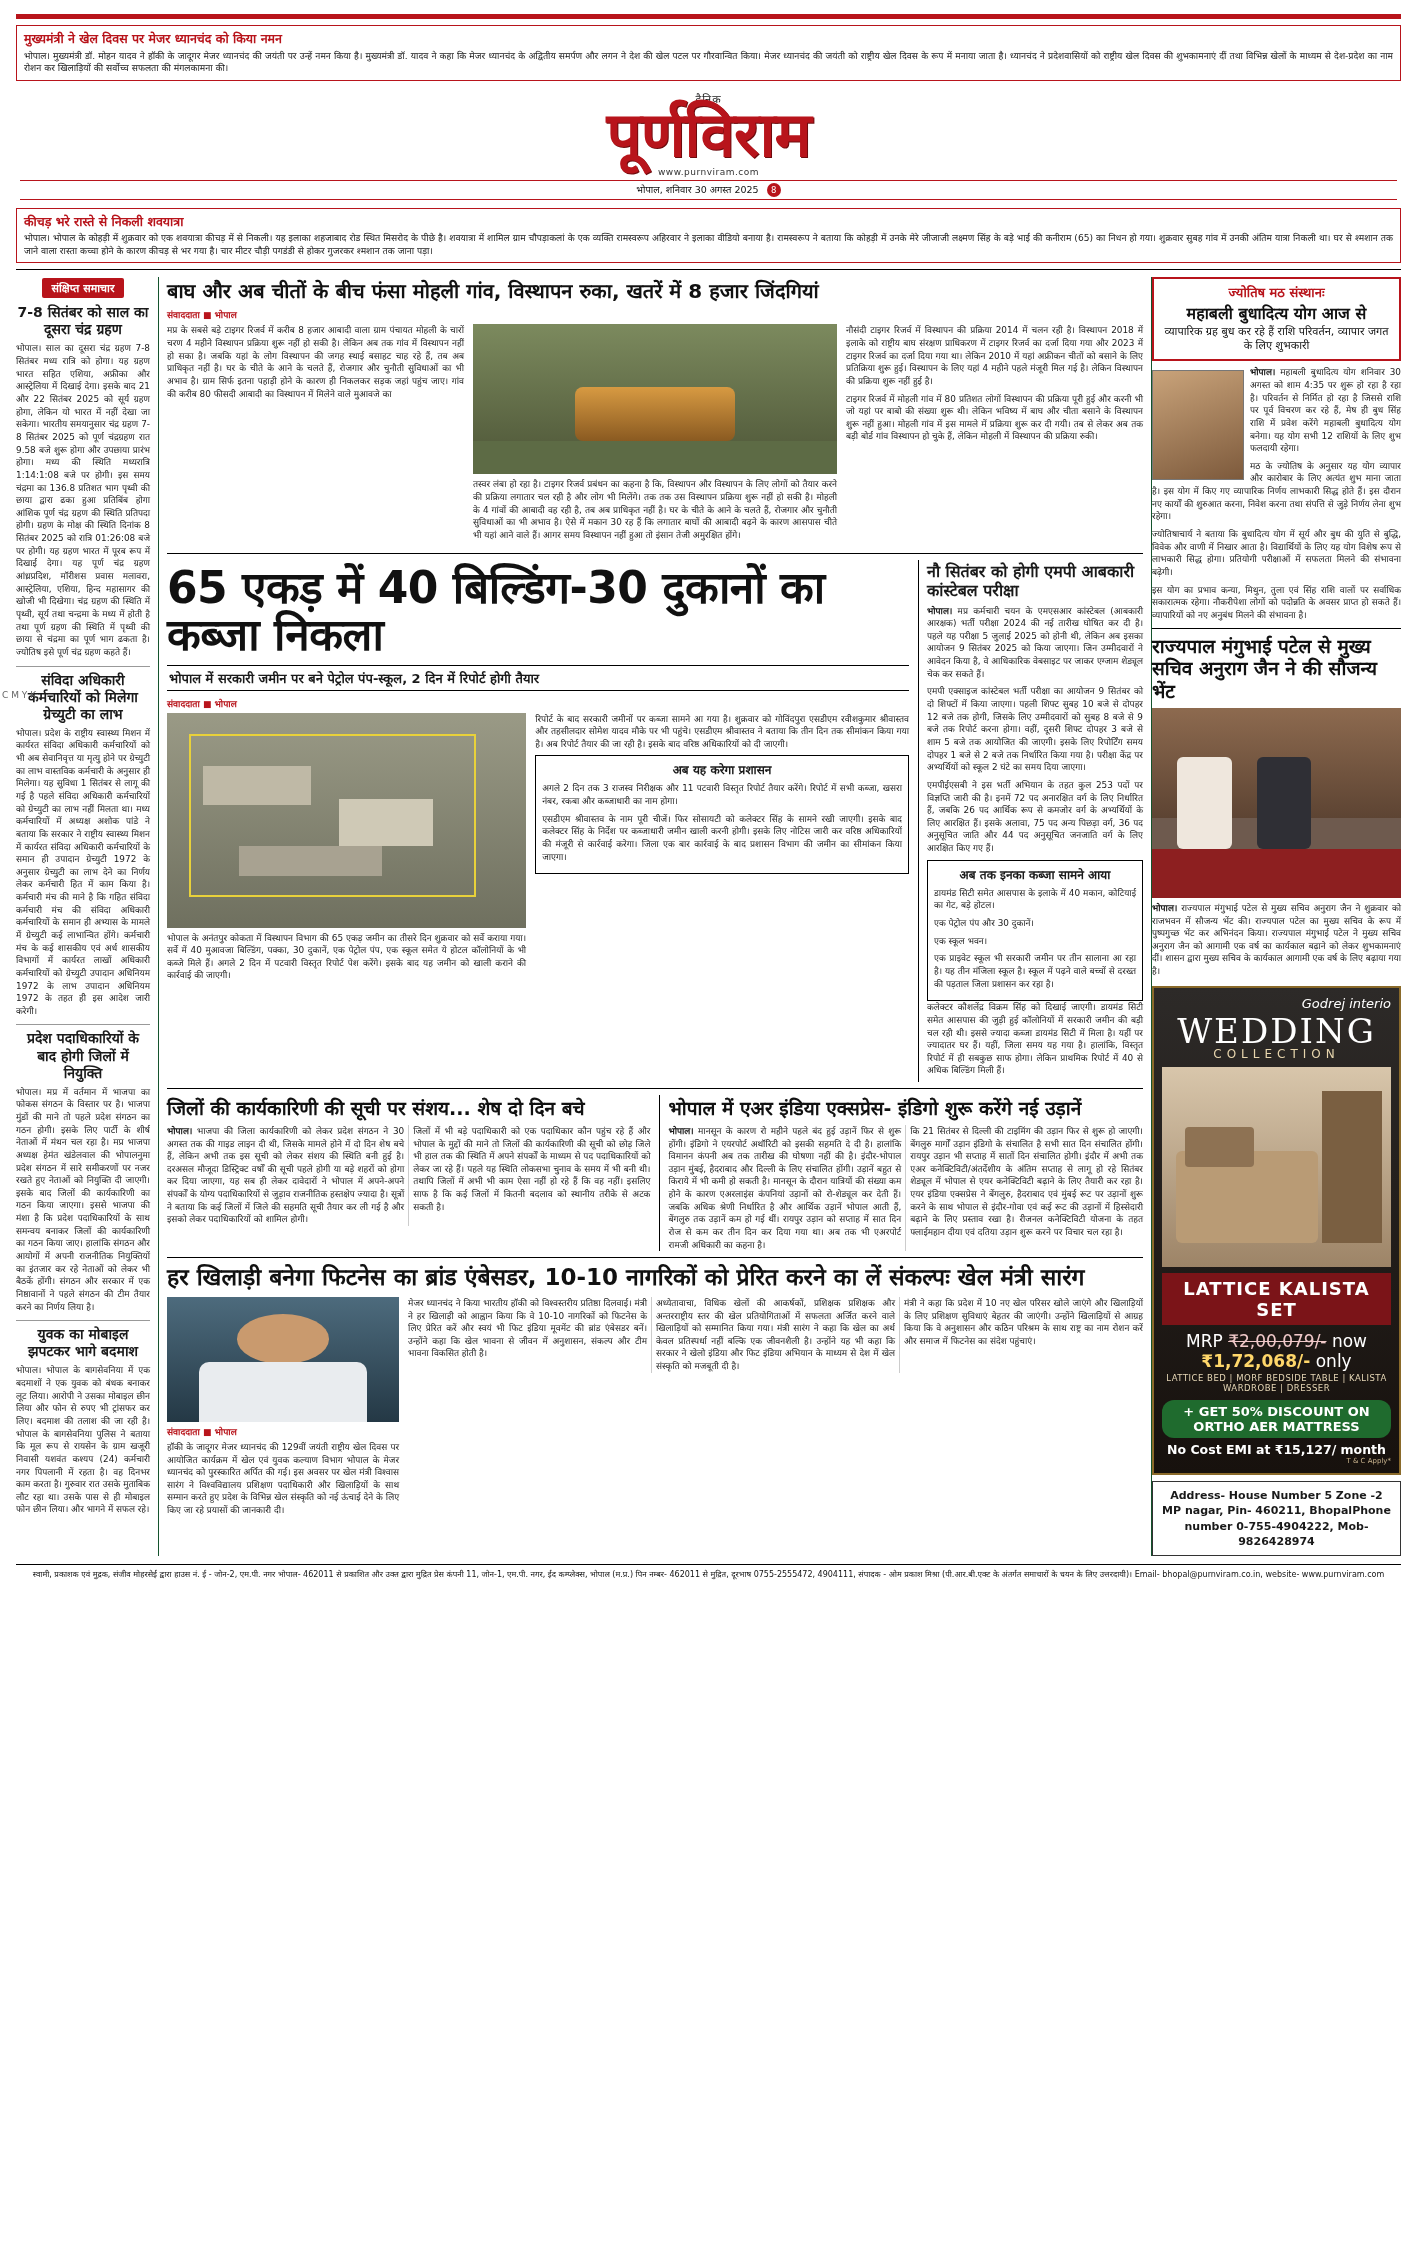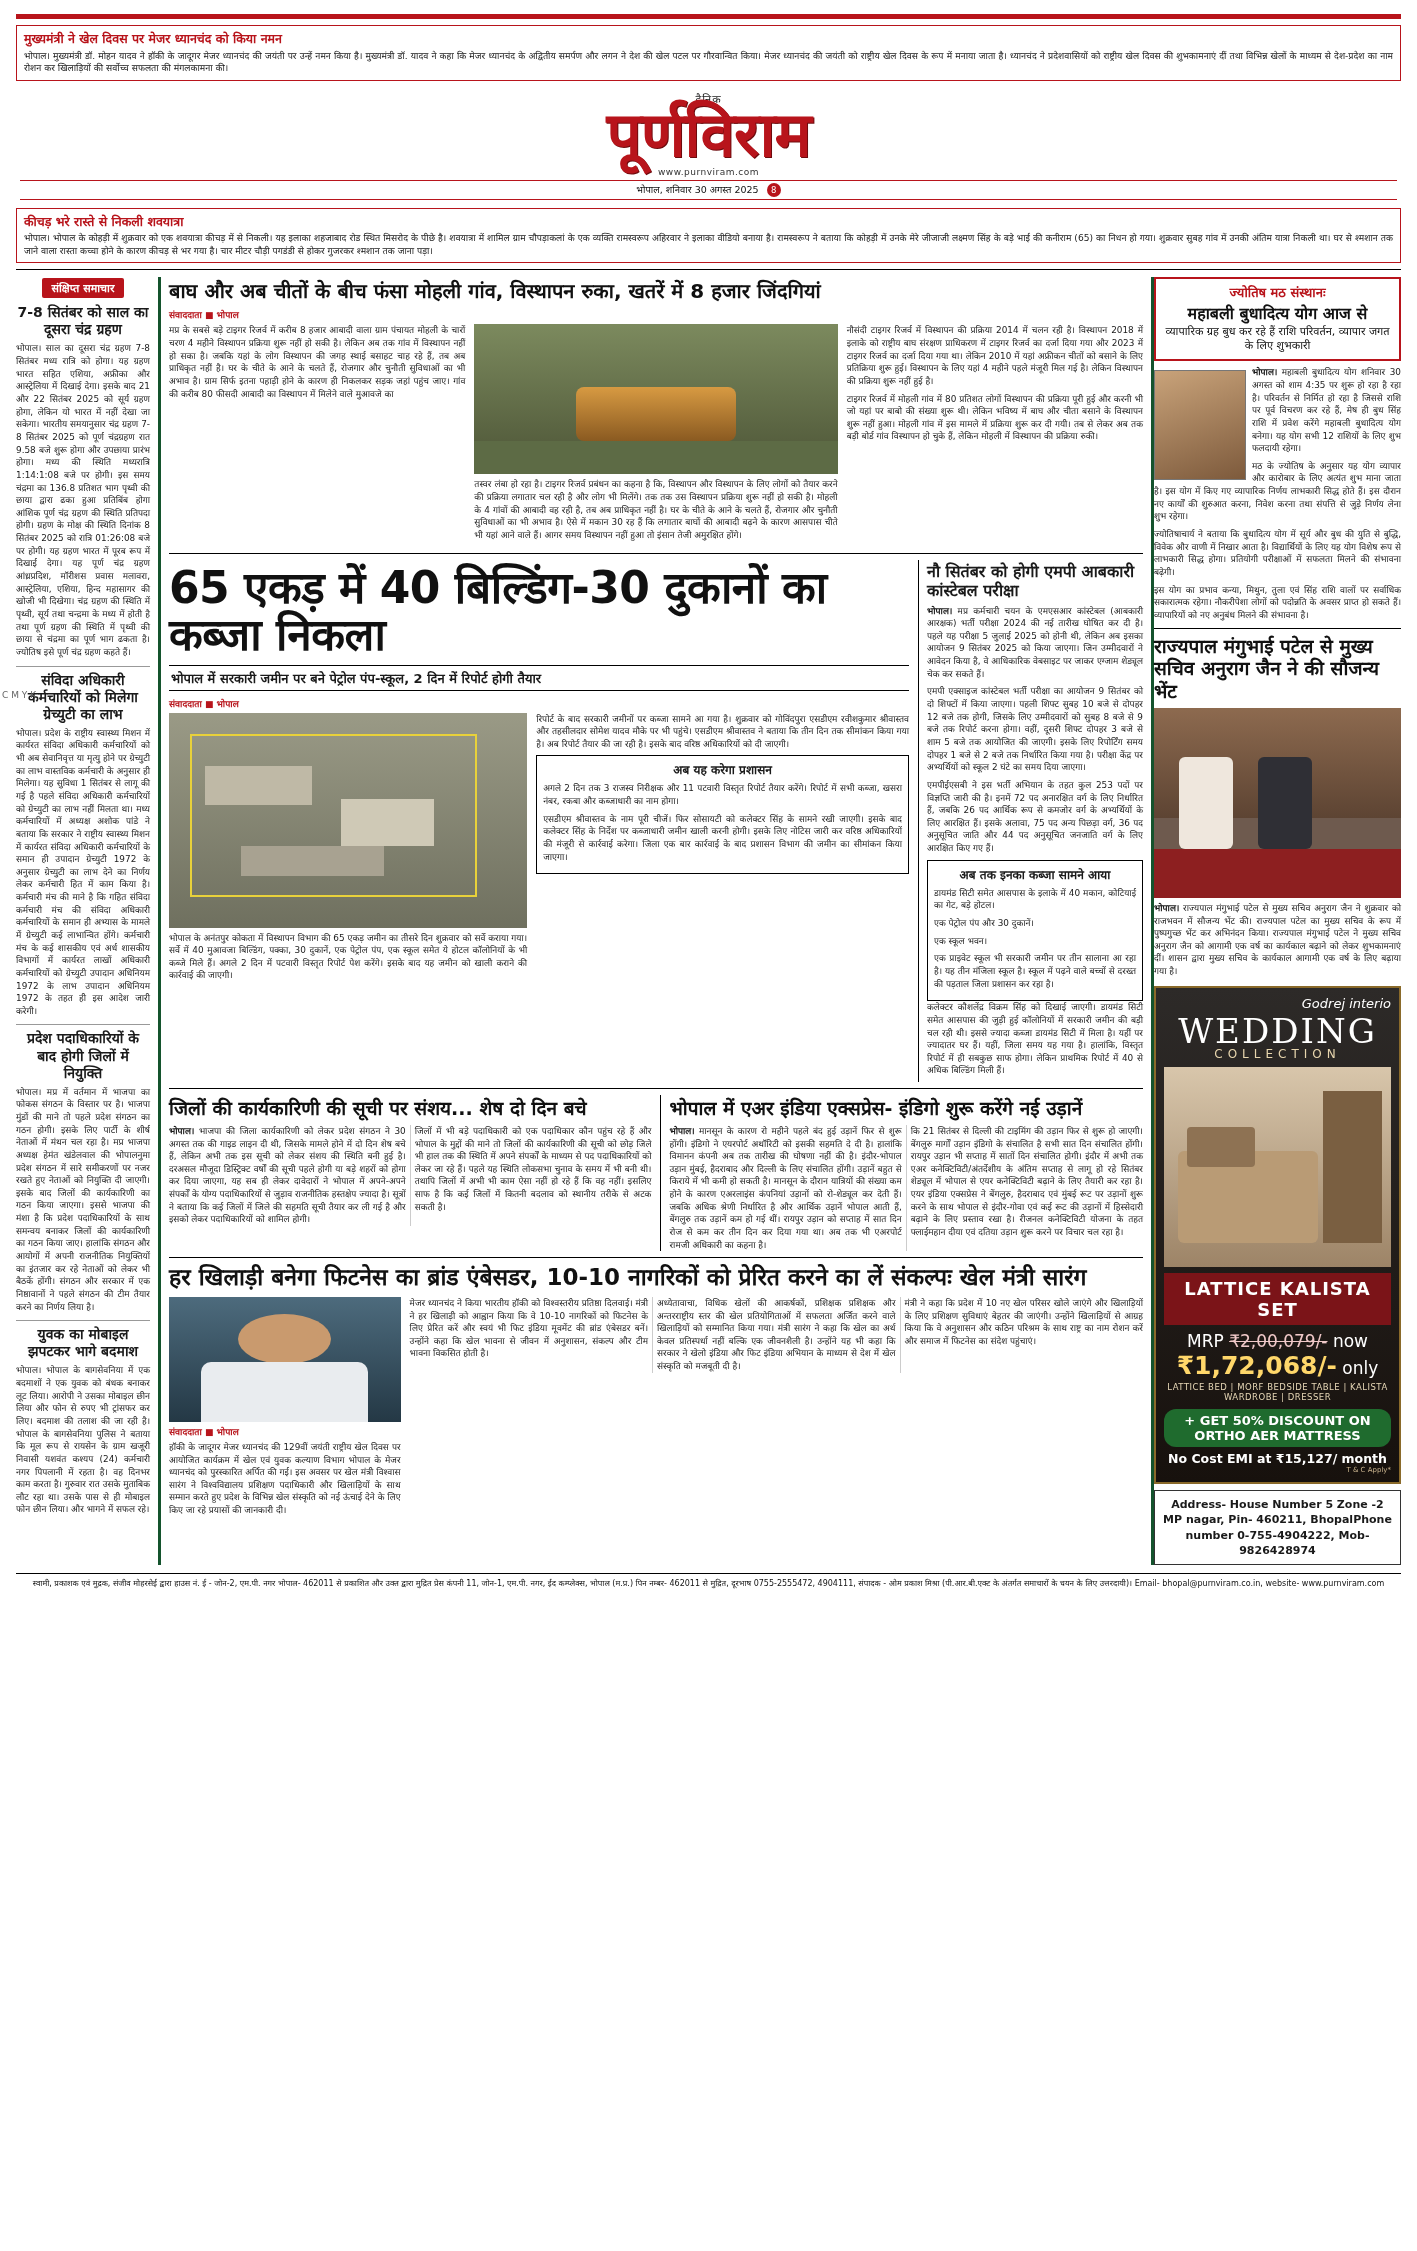--- a/index.html
+++ b/index.html
@@ -44,21 +44,21 @@
   }
   .mh-pg { background:#b8141b; color:#fff; border-radius:50%; width:14px; height:14px;
     display:inline-flex; align-items:center; justify-content:center; font-size:8.5px;}
   
   .grid {
     display:flex; gap:8px; margin-top:7px;
   }
   .col-left  { width: 134px; flex:0 0 134px; }
   .col-mid   { flex:1 1 auto; }
   .col-right { width: 250px; flex:0 0 250px; }
-  .rule-v { border-left:3px solid #14532d; }
+  .rule-v { border-left:1px solid #14532d; }
 
   .sec-tag {
     background:#b8141b; color:#fff; font-size:11px; font-weight:bold;
     display:inline-block; padding:2px 10px 3px 10px; border-radius:2px; margin-bottom:4px;
   }
   h2.hl {
     font-size:17px; line-height:1.2; margin:2px 0 5px 0; font-weight:bold; color:#111;
   }
   h3.hl { font-size:13px; line-height:1.22; margin:2px 0 4px 0; font-weight:bold;}
   p.body { margin:0 0 5px 0; font-size:8.9px; line-height:1.42; text-align:justify; }
@@ -107,21 +107,21 @@
     border:2px solid #8a6a2a; background:linear-gradient(180deg,#2d2a28,#17110d);
     color:#f2e4c9; padding:8px; margin-top:8px;
   }
   .ad .brand { text-align:right; font-size:13px; color:#fff; font-style:italic; }
   .ad .wed { text-align:center; font-size:34px; letter-spacing:2px; color:#fff; font-family:"DejaVu Serif","Liberation Serif",serif;}
   .ad .wed2 { text-align:center; font-size:12px; letter-spacing:5px; color:#e8d6ae; margin-top:-4px;}
   .adimg { height:200px; margin:6px 0; background:linear-gradient(180deg,#d8c6ab,#9d8467); position:relative; overflow:hidden;}
   .ad .lat { background:#7b1418; color:#fff; text-align:center; font-size:18px; font-weight:bold; padding:5px; letter-spacing:1px;}
   .ad .mrp { text-align:center; font-size:17px; color:#fff; margin:6px 0 2px 0;}
   .ad .mrp s { color:#f0c9c9; }
-  .ad .mrp b { color:#ffd76a; font-size:25px;}
+  .ad .mrp b { color:#ffd76a; font-size:17px;}
   .ad .items { text-align:center; font-size:8.5px; color:#e6d7b6; letter-spacing:0.5px;}
   .ad .disc { background:#1f6b2e; color:#fff; text-align:center; font-size:13px; font-weight:bold; padding:4px; margin:7px 0 4px 0; border-radius:12px;}
   .ad .emi { text-align:center; font-size:12.5px; color:#fff; font-weight:bold;}
   .ad .tc { text-align:right; font-size:7px; color:#cbb58f; }
   .addr { border:1px solid #333; margin-top:6px; padding:6px; text-align:center; font-size:11px; line-height:1.4; font-weight:bold;}
   
   .footer {
     border-top:1px solid #000; margin-top:8px; padding-top:4px;
     font-size:8px; line-height:1.5; text-align:center; color:#111;
   }

